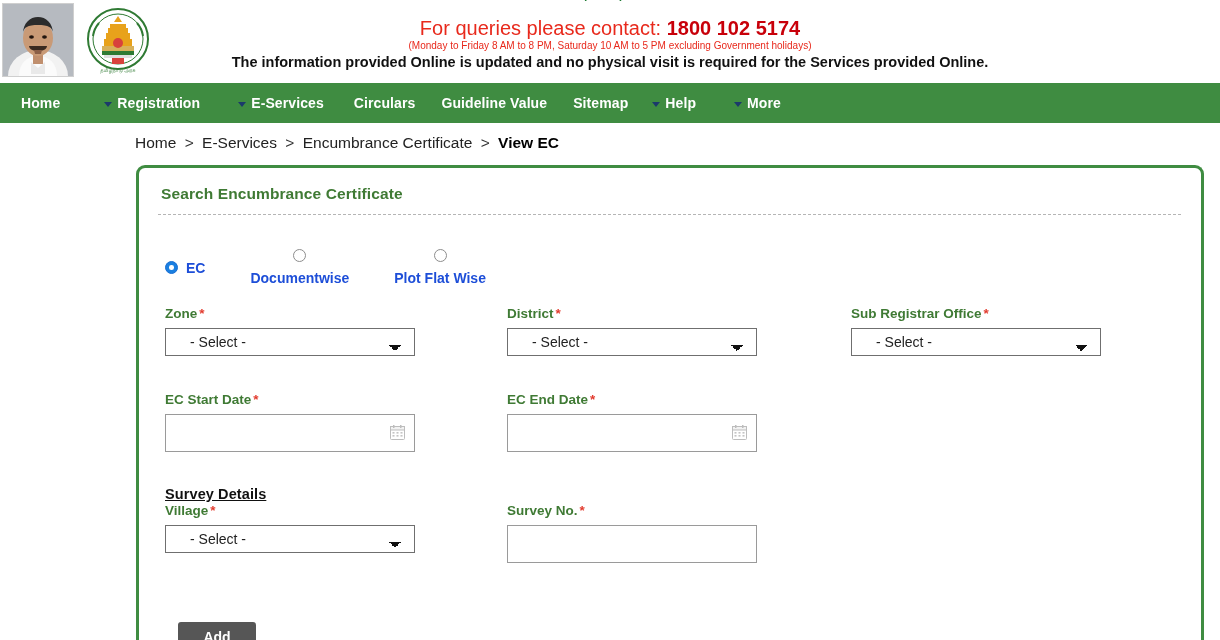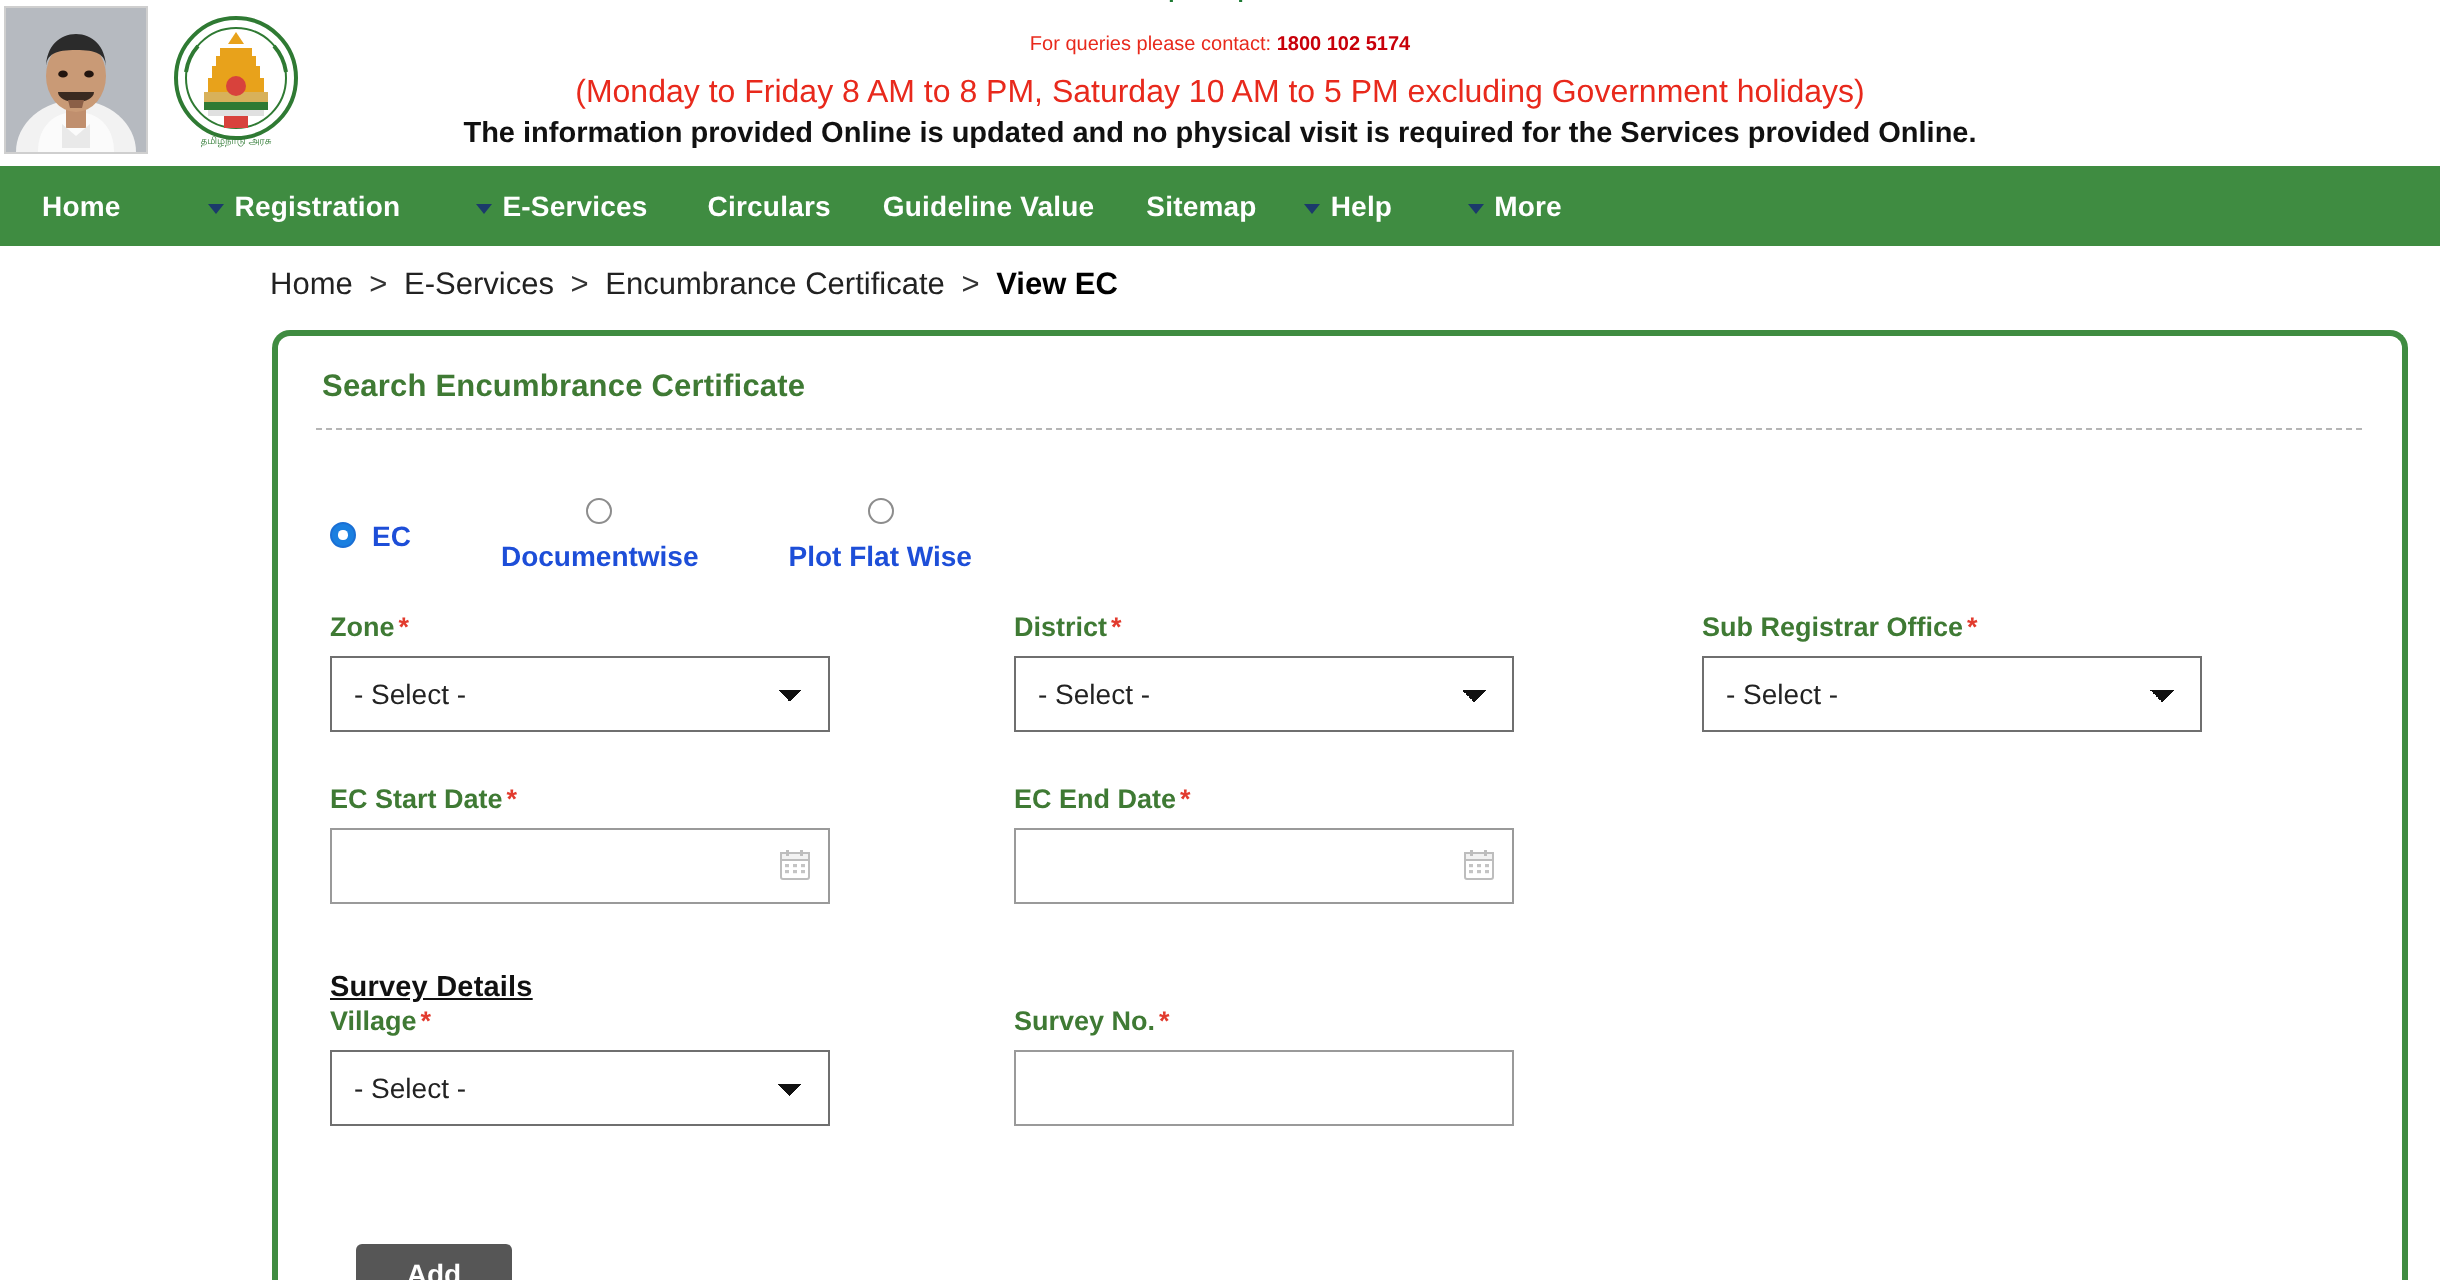--- a/index.html
+++ b/index.html
@@ -50,23 +50,23 @@
     text-align: center;
     padding-top: 17px;
   }
   .topcut {
     position: absolute; left: 0; right: 0; top: -9px;
     height: 10px; overflow: hidden;
     text-align: center;
     color: #1d7a33; font-size: 12px; font-weight: 700;
     letter-spacing: 14px;
   }
-  .contact-line1 { font-size: 10px; color: #e8291c; }
+  .contact-line1 { font-size: 20px; color: #e8291c; }
   .contact-line1 b { color: #c8000a; font-weight: 700; }
-  .contact-line2 { font-size: 16px; color: #e8291c; margin-top: 10px; }
+  .contact-line2 { font-size: 10px; color: #e8291c; margin-top: 0; }
   .contact-line3 {
     font-size: 14.5px; color: #111; font-weight: 700;
     margin-top: 3px;
   }
 
   
   .navbar {
     height: 41px; background: #3f8c41;
     display: flex; align-items: center;
     padding-left: 10px;
@@ -163,26 +163,26 @@
   .col-2 { left: 368px; width: 250px; }
   .col-3 { left: 712px; width: 250px; }
 
   .fl {
     font-size: 13.5px; font-weight: 700; color: #3f7a34;
     margin-bottom: 7px; white-space: nowrap;
   }
   .req { color: #e23b2e; font-weight: 700; padding-left: 2px; }
 
   select.ctl {
-    width: 250px; height: 38px;
+    width: 250px; height: 28px;
     border: 1px solid #6f6f6f;
     background: #ffffff;
     font-size: 14px; color: #222;
     font-family: "Liberation Sans", sans-serif;
-    padding-left: 11px;
+    padding-left: 24px;
     border-radius: 0;
     -webkit-appearance: none; -moz-appearance: none; appearance: none;
     background-image:
       linear-gradient(45deg, transparent 50%, #111 50%),
       linear-gradient(135deg, #111 50%, transparent 50%);
     background-position:
       calc(100% - 19px) 16px,
       calc(100% - 13px) 16px;
     background-size: 6px 6px, 6px 6px;
     background-repeat: no-repeat;

